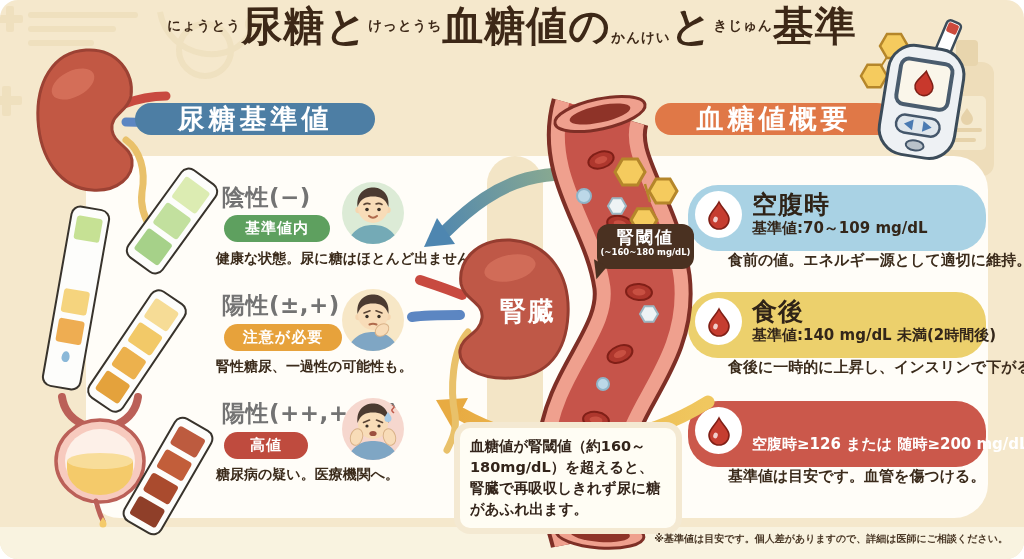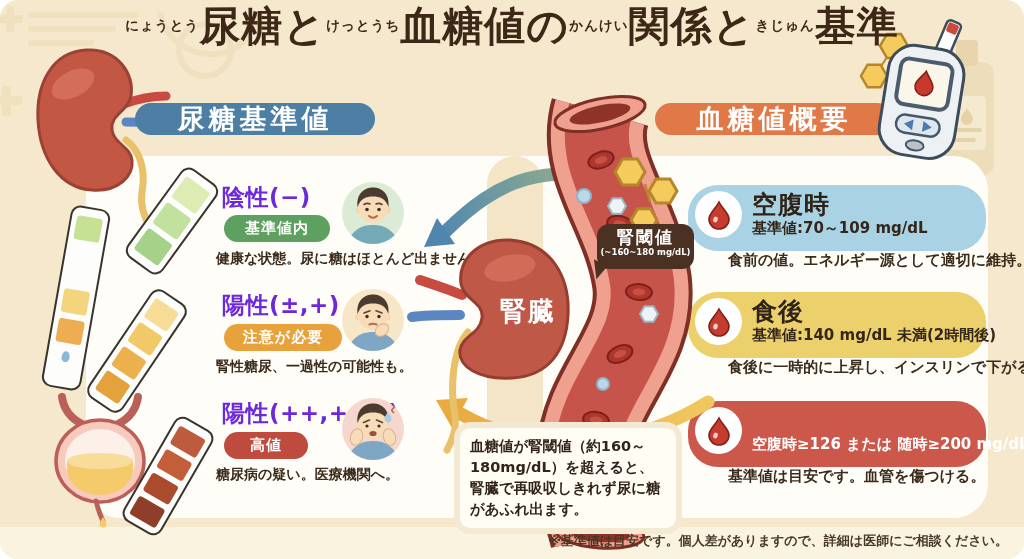--- a/index.html
+++ b/index.html
@@ -10,30 +10,30 @@
   
   #title{position:absolute;top:6px;left:0;width:100%;display:flex;justify-content:center;align-items:flex-end;z-index:40;}
   .tseg{display:flex;align-items:center;}
   .tseg .rt{font-size:13.5px;font-weight:700;height:19px;color:#3d2817;letter-spacing:1px;}
   .tseg .rb{font-size:41px;font-weight:800;line-height:1.02;color:#3d2817;letter-spacing:1px;}
 
   
   #panel{left:86px;top:156px;width:902px;height:362px;background:#fffdf8;border-radius:34px;z-index:2;}
   #divider{left:487px;top:156px;width:56px;height:362px;background:#f3e5c6;border-radius:28px;z-index:3;}
   #footer-band{left:0;top:527px;width:1024px;height:32px;background:#f9f3e0;z-index:1;}
-  #footnote{top:532px;right:16px;font-size:13px;font-weight:700;color:#4a3826;z-index:45;}
+  #footnote{top:532px;right:16px;font-size:10px;font-weight:700;color:#4a3826;z-index:45;}
 
   
   .header-pill{height:32px;border-radius:24px;color:#ffffff;font-size:27px;font-weight:800;letter-spacing:4px;
     display:flex;align-items:center;justify-content:center;z-index:20;}
   #left-header{left:135px;top:103px;width:240px;background:#4d7ea4;}
   #right-header{left:655px;top:103px;width:238px;background:#e07847;}
 
   
-  .l-title{font-size:23px;font-weight:800;color:#6d28d9;z-index:10;letter-spacing:0.5px;}
+  .l-title{font-size:23px;font-weight:800;color:#737373;z-index:10;letter-spacing:0.5px;}
   .badge{height:27px;border-radius:14px;color:#fff;font-size:15px;font-weight:800;display:flex;align-items:center;justify-content:center;z-index:10;letter-spacing:1px;}
   .badge-green{background:#5ea05f;}
   .badge-amber{background:#e7a23b;}
   .badge-red{background:#bf4b3e;}
   .l-desc{font-size:14px;font-weight:700;color:#3b2b1b;z-index:10;white-space:nowrap;}
   .avatar{position:absolute;z-index:10;}
 
   
   .r-pill{width:298px;height:66px;border-radius:30px;z-index:10;}
   .pill-fasting{background:#a9d2e4;}
@@ -418,21 +418,20 @@
     <div class="tseg">
         <span class="rt">けっとうち</span>
         <span class="rb">血糖値</span>
       </div>
     <div class="tseg">
         <span class="rt"></span>
         <span class="rb">の</span>
       </div>
     <div class="tseg">
         <span class="rt">かんけい</span>
-        <span class="rb">関係</span>
       </div>
     <div class="tseg">
         <span class="rt"></span>
         <span class="rb">と</span>
       </div>
     <div class="tseg">
         <span class="rt">きじゅん</span>
         <span class="rb">基準</span>
       </div>
   </div>

